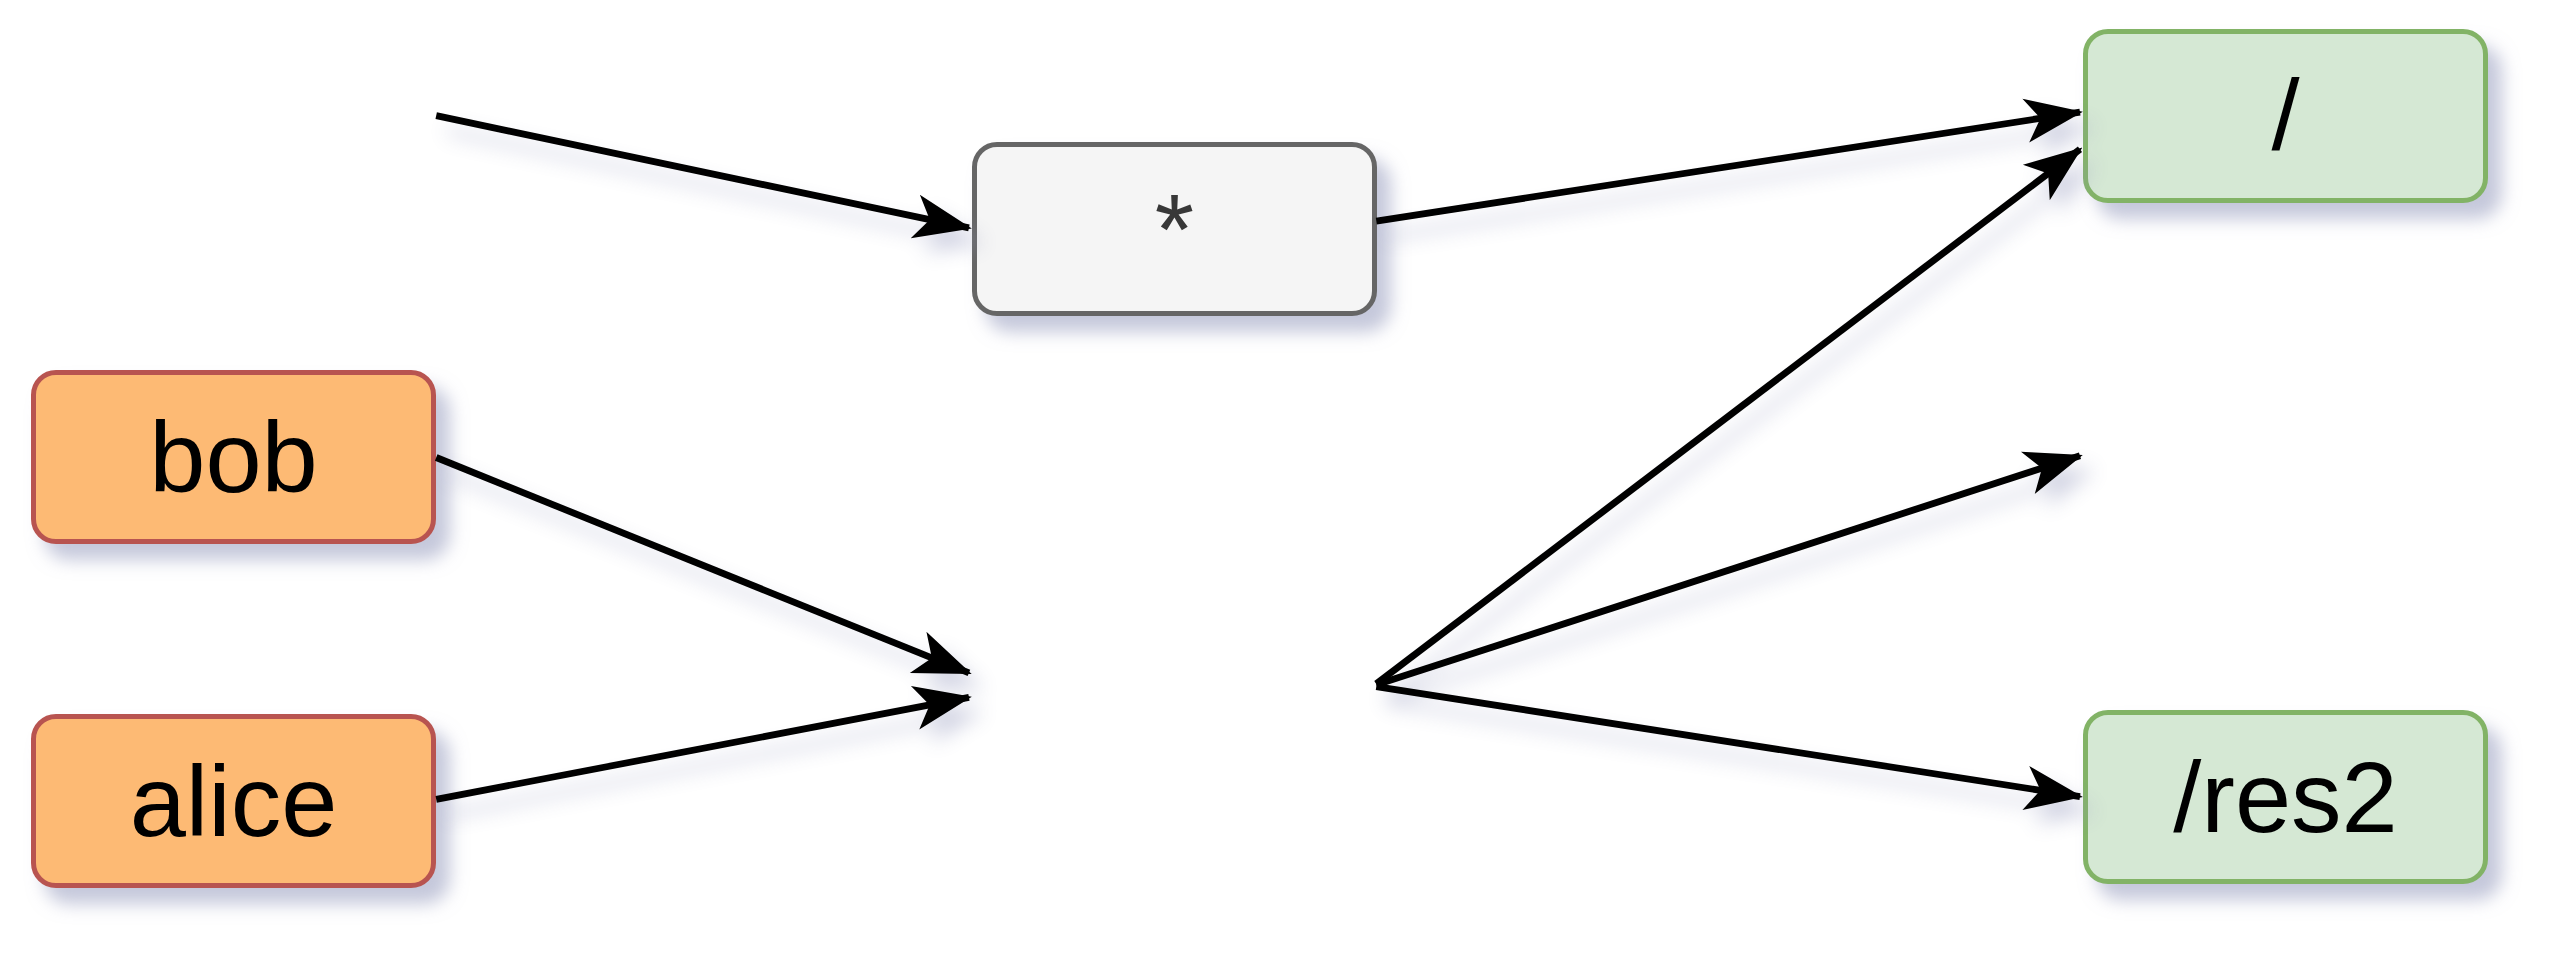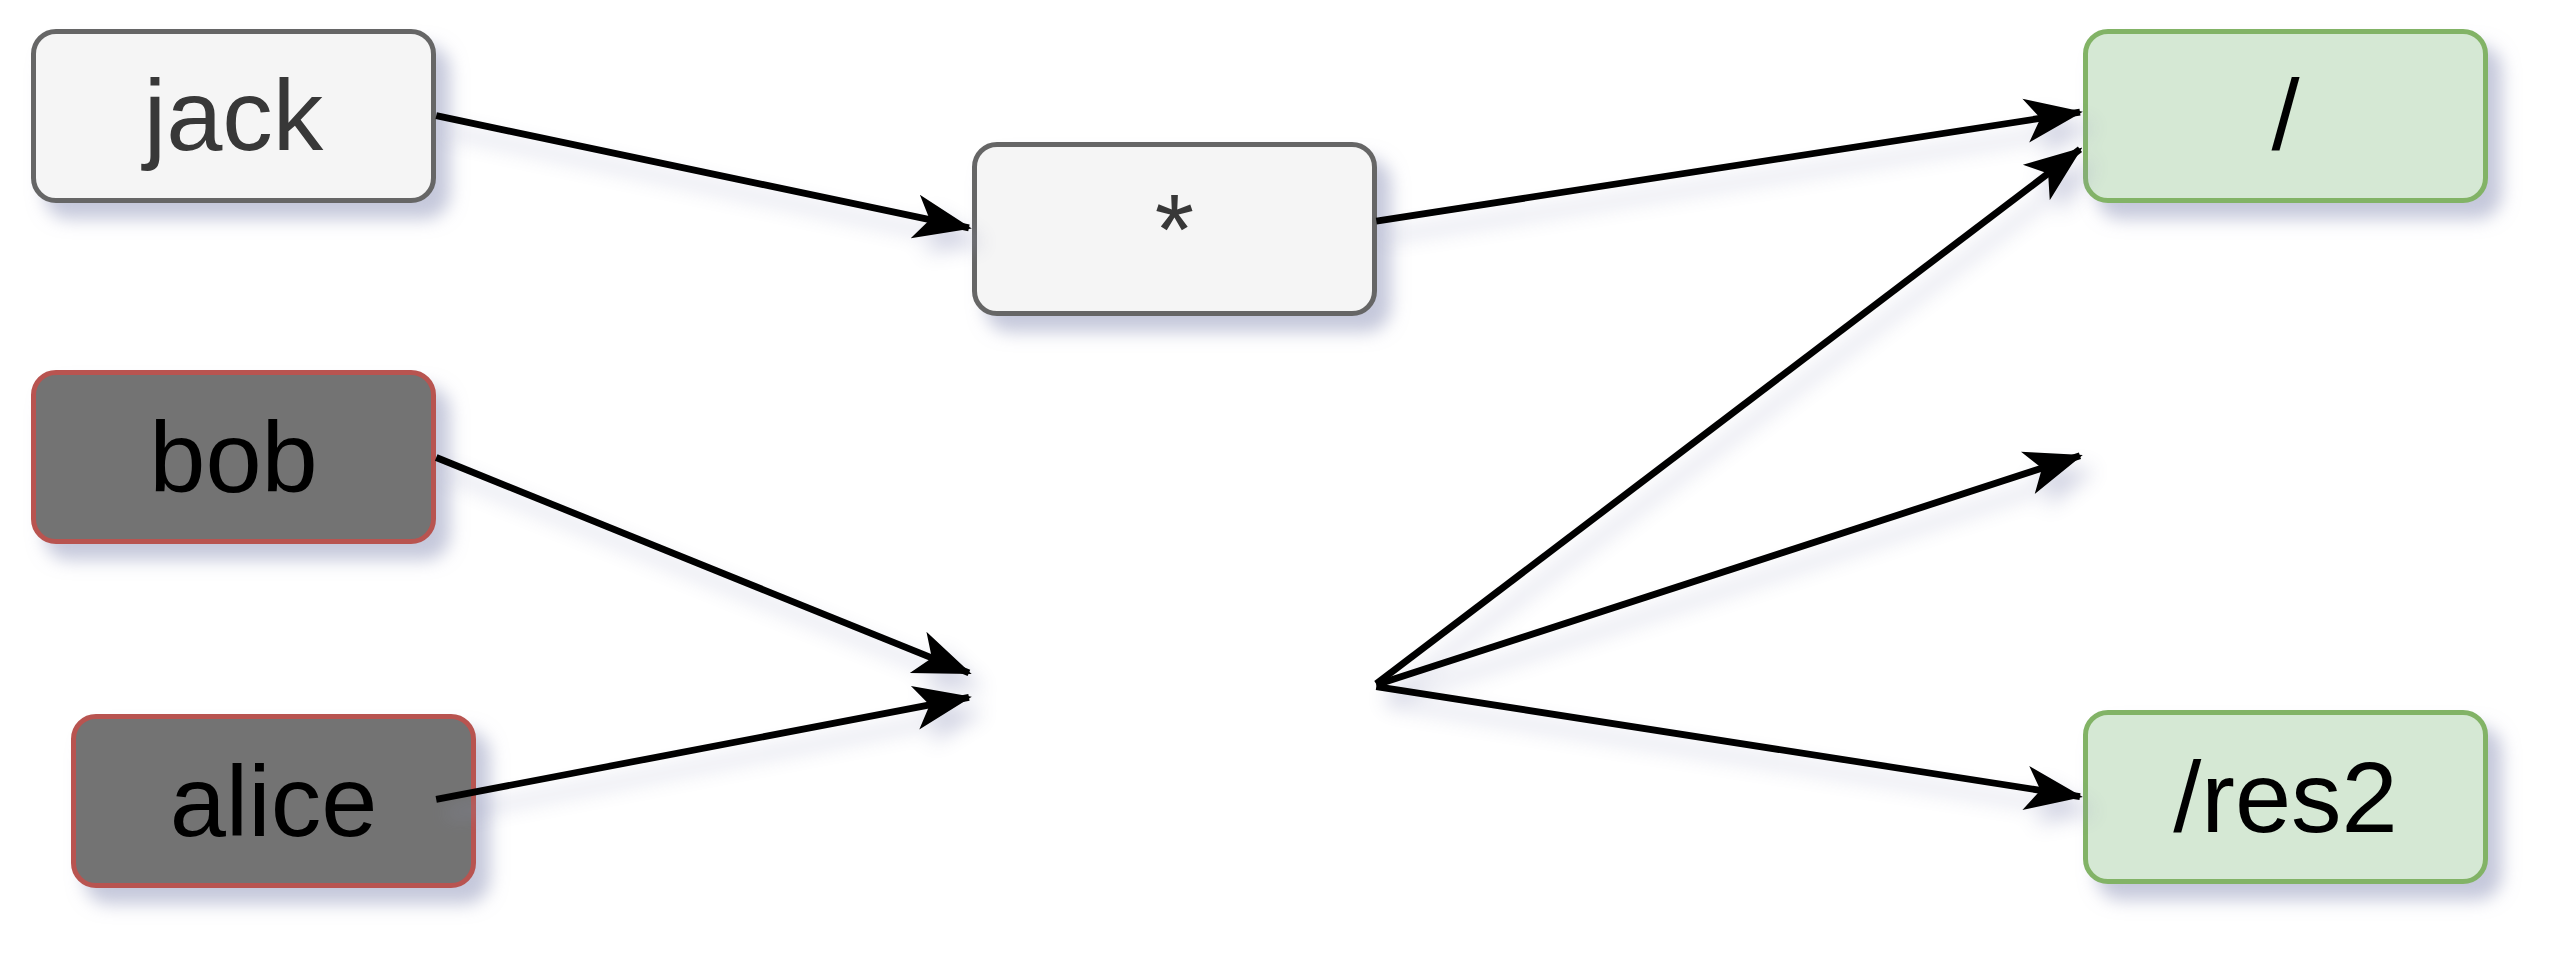--- a/index.html
+++ b/index.html
@@ -33,41 +33,38 @@
     border: 5.7px solid;
     border-radius: 25px;
     display: flex;
     align-items: center;
     justify-content: center;
     font-size: 101px;
     line-height: 1.15;
     box-shadow: 13.7px 16px 17px rgba(150,155,190,0.55);
   }
   .node.neutral { background: #F5F5F5; border-color: #666666; color: #383838; }
-  .node.red     { background: #737373; border-color: #B85450; color: #000000; }
+  .node.red     { background: #fdba74; border-color: #B85450; color: #000000; }
   .node.green   { background: #D5E8D4; border-color: #82B366; color: #000000; }
 
   
   #node-jack  { left: 31px;   top: 28.5px;   }
   #node-bob   { left: 31px;   top: 370px;  }
-  #node-alice { left: 31px;   top: 714px; margin-left: 40px; }
+  #node-alice { left: 31px;   top: 714px; }
   #node-star  { left: 972px; top: 142px;  }
   #node-admin { left: 972px; top: 598px; }
   #node-root  { left: 2083px; top: 28.5px;   }
   #node-res1  { left: 2083px; top: 370px;  }
   #node-res2  { left: 2083px; top: 710px; }
 </style>
 </head>
 <body>
 
 <div class="canvas">
 
-  <div class="node neutral" id="node-jack">
-    <span>jack</span>
-  </div>
   <div class="node red" id="node-bob">
     <span>bob</span>
   </div>
   <div class="node red" id="node-alice">
     <span>alice</span>
   </div>
   <div class="node neutral" id="node-star">
     <span>*</span>
   </div>
   <div class="node green" id="node-root">

